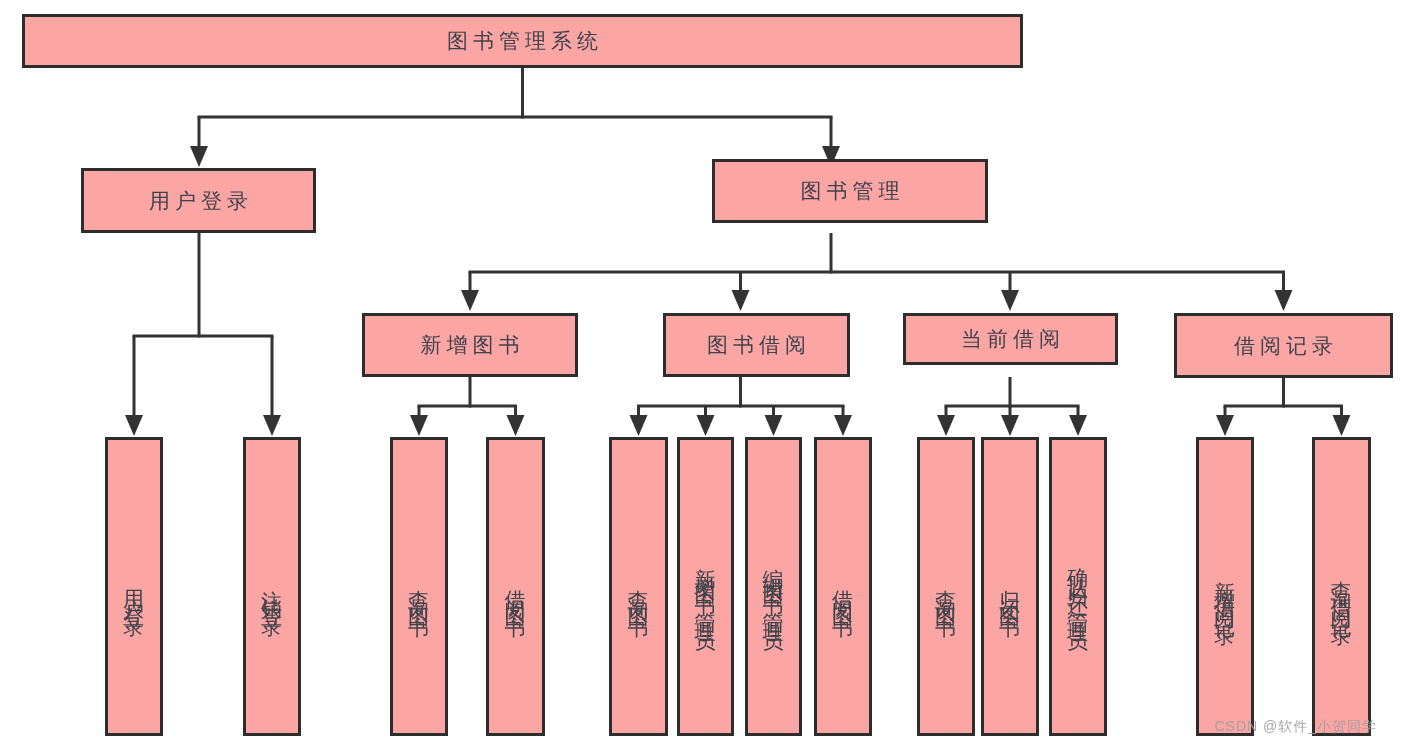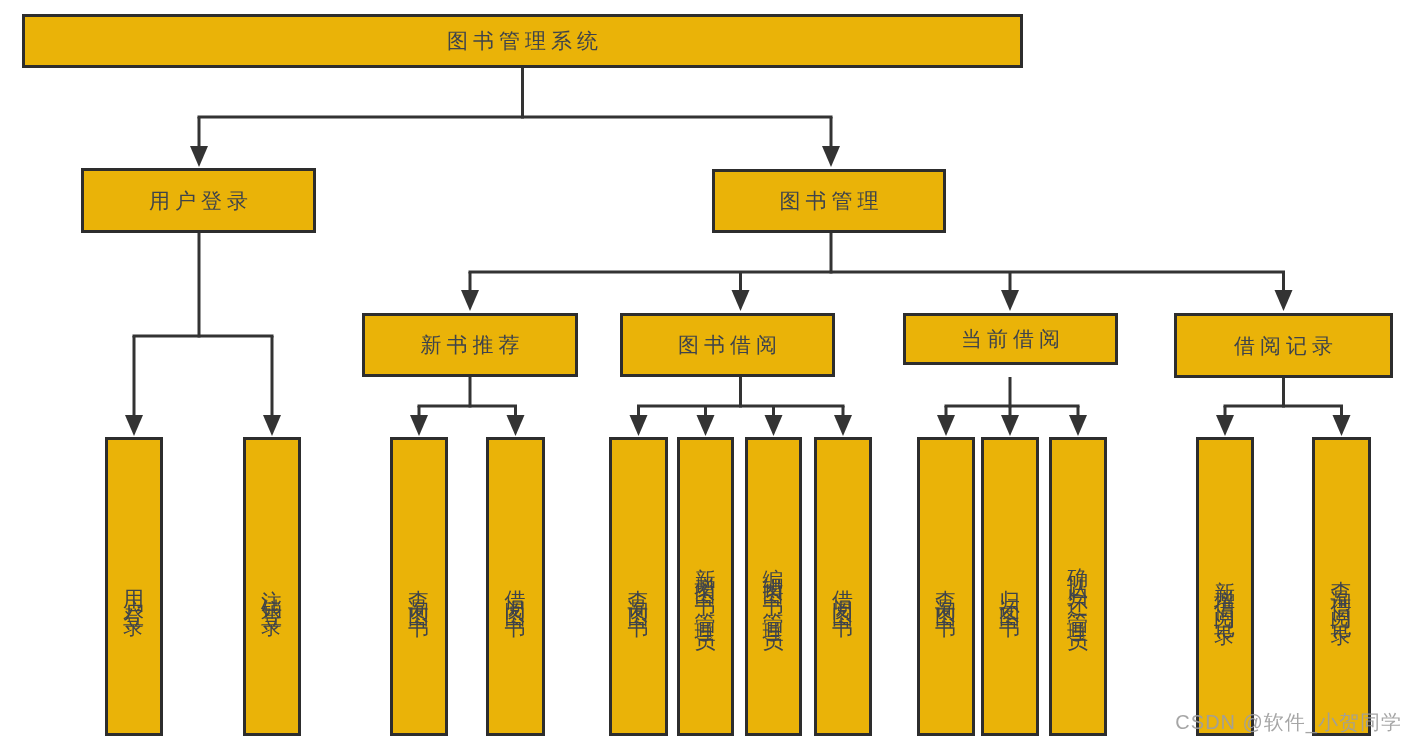--- a/index.html
+++ b/index.html
@@ -8,39 +8,39 @@
     width:1405px;height:747px;
     background:#ffffff;
     font-family:"Liberation Sans","DejaVu Sans",sans-serif;
     overflow:hidden;
   }
   .wires{position:absolute;left:0;top:0;z-index:0;}
   .node{
     position:absolute;
     box-sizing:border-box;
     border:3px solid #2d2d2d;
-    background:#eab308;
+    background:#fca5a5;
     display:flex;align-items:center;justify-content:center;
     color:#3e434b;
     z-index:1;
   }
   .node.h{font-size:21px;letter-spacing:5px;}
   .node.h .lbl{margin-right:-5px;white-space:nowrap;}
   .node.v{font-size:21px;}
   .node.v .lbl{
     writing-mode:vertical-rl;
     text-orientation:mixed;
     letter-spacing:9px;
     line-height:1;
     margin-bottom:-9px;
   }
   .watermark{
     position:absolute;
-    right:3px;bottom:11px;
-    font-size:20px;
+    right:28px;bottom:11px;
+    font-size:14px;
     letter-spacing:1px;
     color:rgba(158,158,158,0.92);
     z-index:5;
     white-space:nowrap;
   }
 </style>
 </head>
 <body>
 
 <div class="canvas">
@@ -111,28 +111,28 @@
     </g>
   </svg>
 
   <div class="node h" style="left:22px;top:14px;width:1001px;height:54px">
     <span class="lbl">图书管理系统</span>
   </div>
 
   <div class="node h" style="left:81px;top:168px;width:235px;height:65px">
     <span class="lbl">用户登录</span>
   </div>
-  <div class="node h" style="left:712px;top:169px;width:234px;height:64px">
+  <div class="node h" style="left:712px;top:159px;width:276px;height:64px">
     <span class="lbl">图书管理</span>
   </div>
 
   <div class="node h" style="left:362px;top:313px;width:216px;height:64px">
-    <span class="lbl">新书推荐</span>
+    <span class="lbl">新增图书</span>
   </div>
-  <div class="node h" style="left:620px;top:313px;width:215px;height:64px">
+  <div class="node h" style="left:663px;top:313px;width:187px;height:64px">
     <span class="lbl">图书借阅</span>
   </div>
   <div class="node h" style="left:903px;top:313px;width:215px;height:52px">
     <span class="lbl">当前借阅</span>
   </div>
   <div class="node h" style="left:1174px;top:313px;width:219px;height:65px">
     <span class="lbl">借阅记录</span>
   </div>
 
   <div class="node v" style="left:105px;top:437px;width:58px;height:299px">

